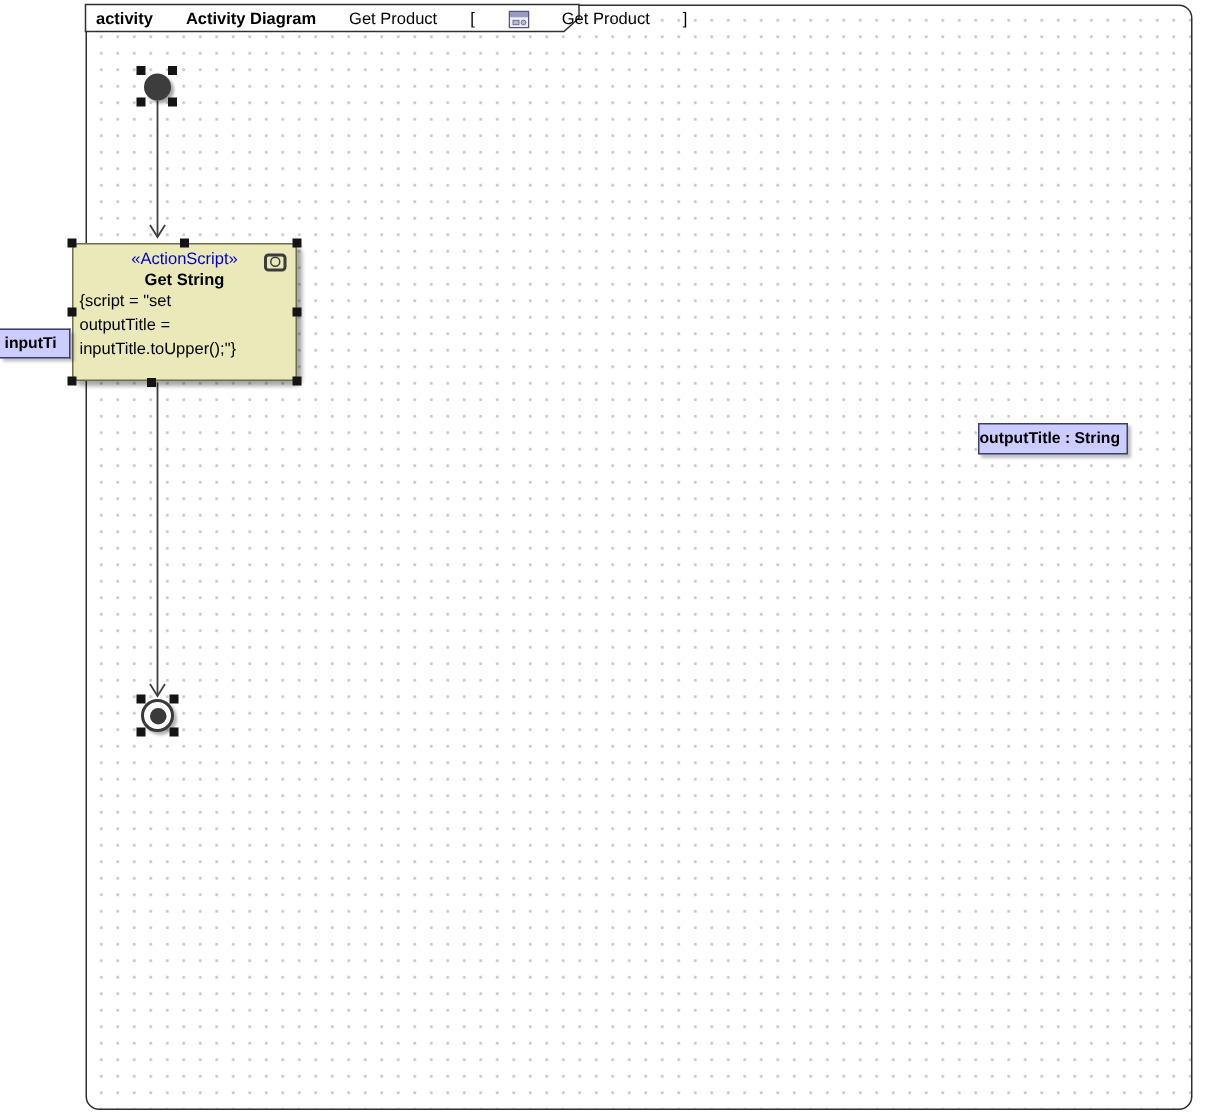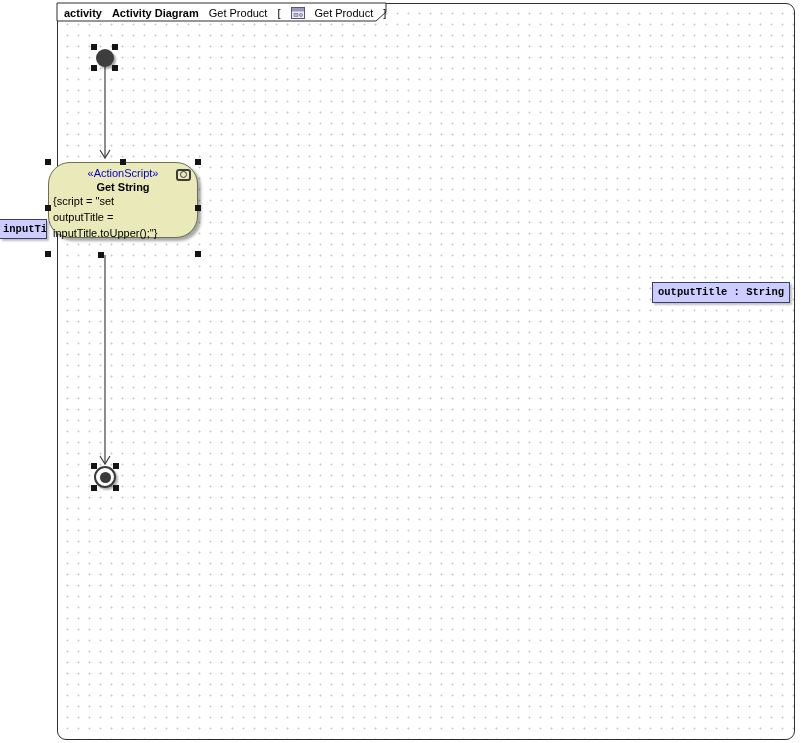--- a/index.html
+++ b/index.html
@@ -13,21 +13,21 @@
     position:absolute; left:57px; top:3px; width:738px; height:737px;
     border:1px solid var(--frame-border,#2f2f2f); border-radius:9px;
     background-image: radial-gradient(circle, var(--grid-dot,#c9c9c9) 0.8px, transparent 1.2px);
     background-size:11px 11px; background-position:4px 4px;
   }
 
   
   #tab-shape { position:absolute; left:56px; top:2px; z-index:3; }
   #tab-text {
     position:absolute; left:64px; top:6px; z-index:4; height:13px;
-    display:flex; align-items:center; gap:10px;
+    display:flex; align-items:center; gap:22px;
     font-size:11px; color:#000; white-space:nowrap;
   }
   #tab-text .b { font-weight:bold; }
 
   
   #edges { position:absolute; left:0; top:0; z-index:5; pointer-events:none; }
 
   
   #initial-node {
     position:absolute; left:96px; top:49px; width:18px; height:18px;
@@ -41,23 +41,23 @@
     border:2px solid #3a3a3a; border-radius:50%; background:#fff; z-index:6;
     box-shadow:2px 2px 2px rgba(0,0,0,0.3);
   }
   #final-node .core {
     position:absolute; left:50%; top:50%; width:11px; height:11px;
     margin:-5.5px 0 0 -5.5px; background:#3a3a3a; border-radius:50%;
   }
 
   
   #action-node {
-    position:absolute; left:48px; top:162px; width:150px; height:76px;
+    position:absolute; left:48px; top:162px; width:150px; height:92px;
     background:var(--action-fill,#e9e9b9); border:1px solid var(--action-border,#6e6e4e);
-    border-radius:22px; z-index:6;
+    border-radius:4px; z-index:6;
     box-shadow:3px 3px 3px rgba(0,0,0,0.35);
     font-size:11px; color:#000;
   }
   #action-node .stereotype {
     margin-top:4px; text-align:center; color:var(--stereotype-text,#0000c8);
   }
   #action-node .action-name {
     text-align:center; font-weight:bold; margin-top:2px;
   }
   #action-node .script-line {
@@ -75,24 +75,23 @@
     border:1.5px solid #3c3c3c; border-radius:50%;
   }
 
   
   .param-label {
     position:absolute; z-index:8; background:var(--label-fill,#ccccff);
     border:1px solid var(--label-border,#3c3c6e);
     font-weight:bold; font-size:10.5px; color:#000;
     white-space:nowrap; overflow:hidden;
     box-shadow:2px 2px 2px rgba(0,0,0,0.25);
-    font-family:Liberation Mono, monospace;
   }
   #input-param { left:0; top:219px; width:47px; height:20px; line-height:18px; padding-left:3px; border-left:none; }
-  #output-param { left:652px; top:282px; width:138px; height:21px; line-height:19px; text-align:center; }
+  #output-param { left:652px; top:282px; width:100px; height:21px; line-height:19px; text-align:left; }
 
   
   .handle { position:absolute; width:6px; height:6px; background:#141414; z-index:9; }
 </style>
 </head>
 <body>
 
 <div id="canvas">
 
   <div id="frame"></div>

